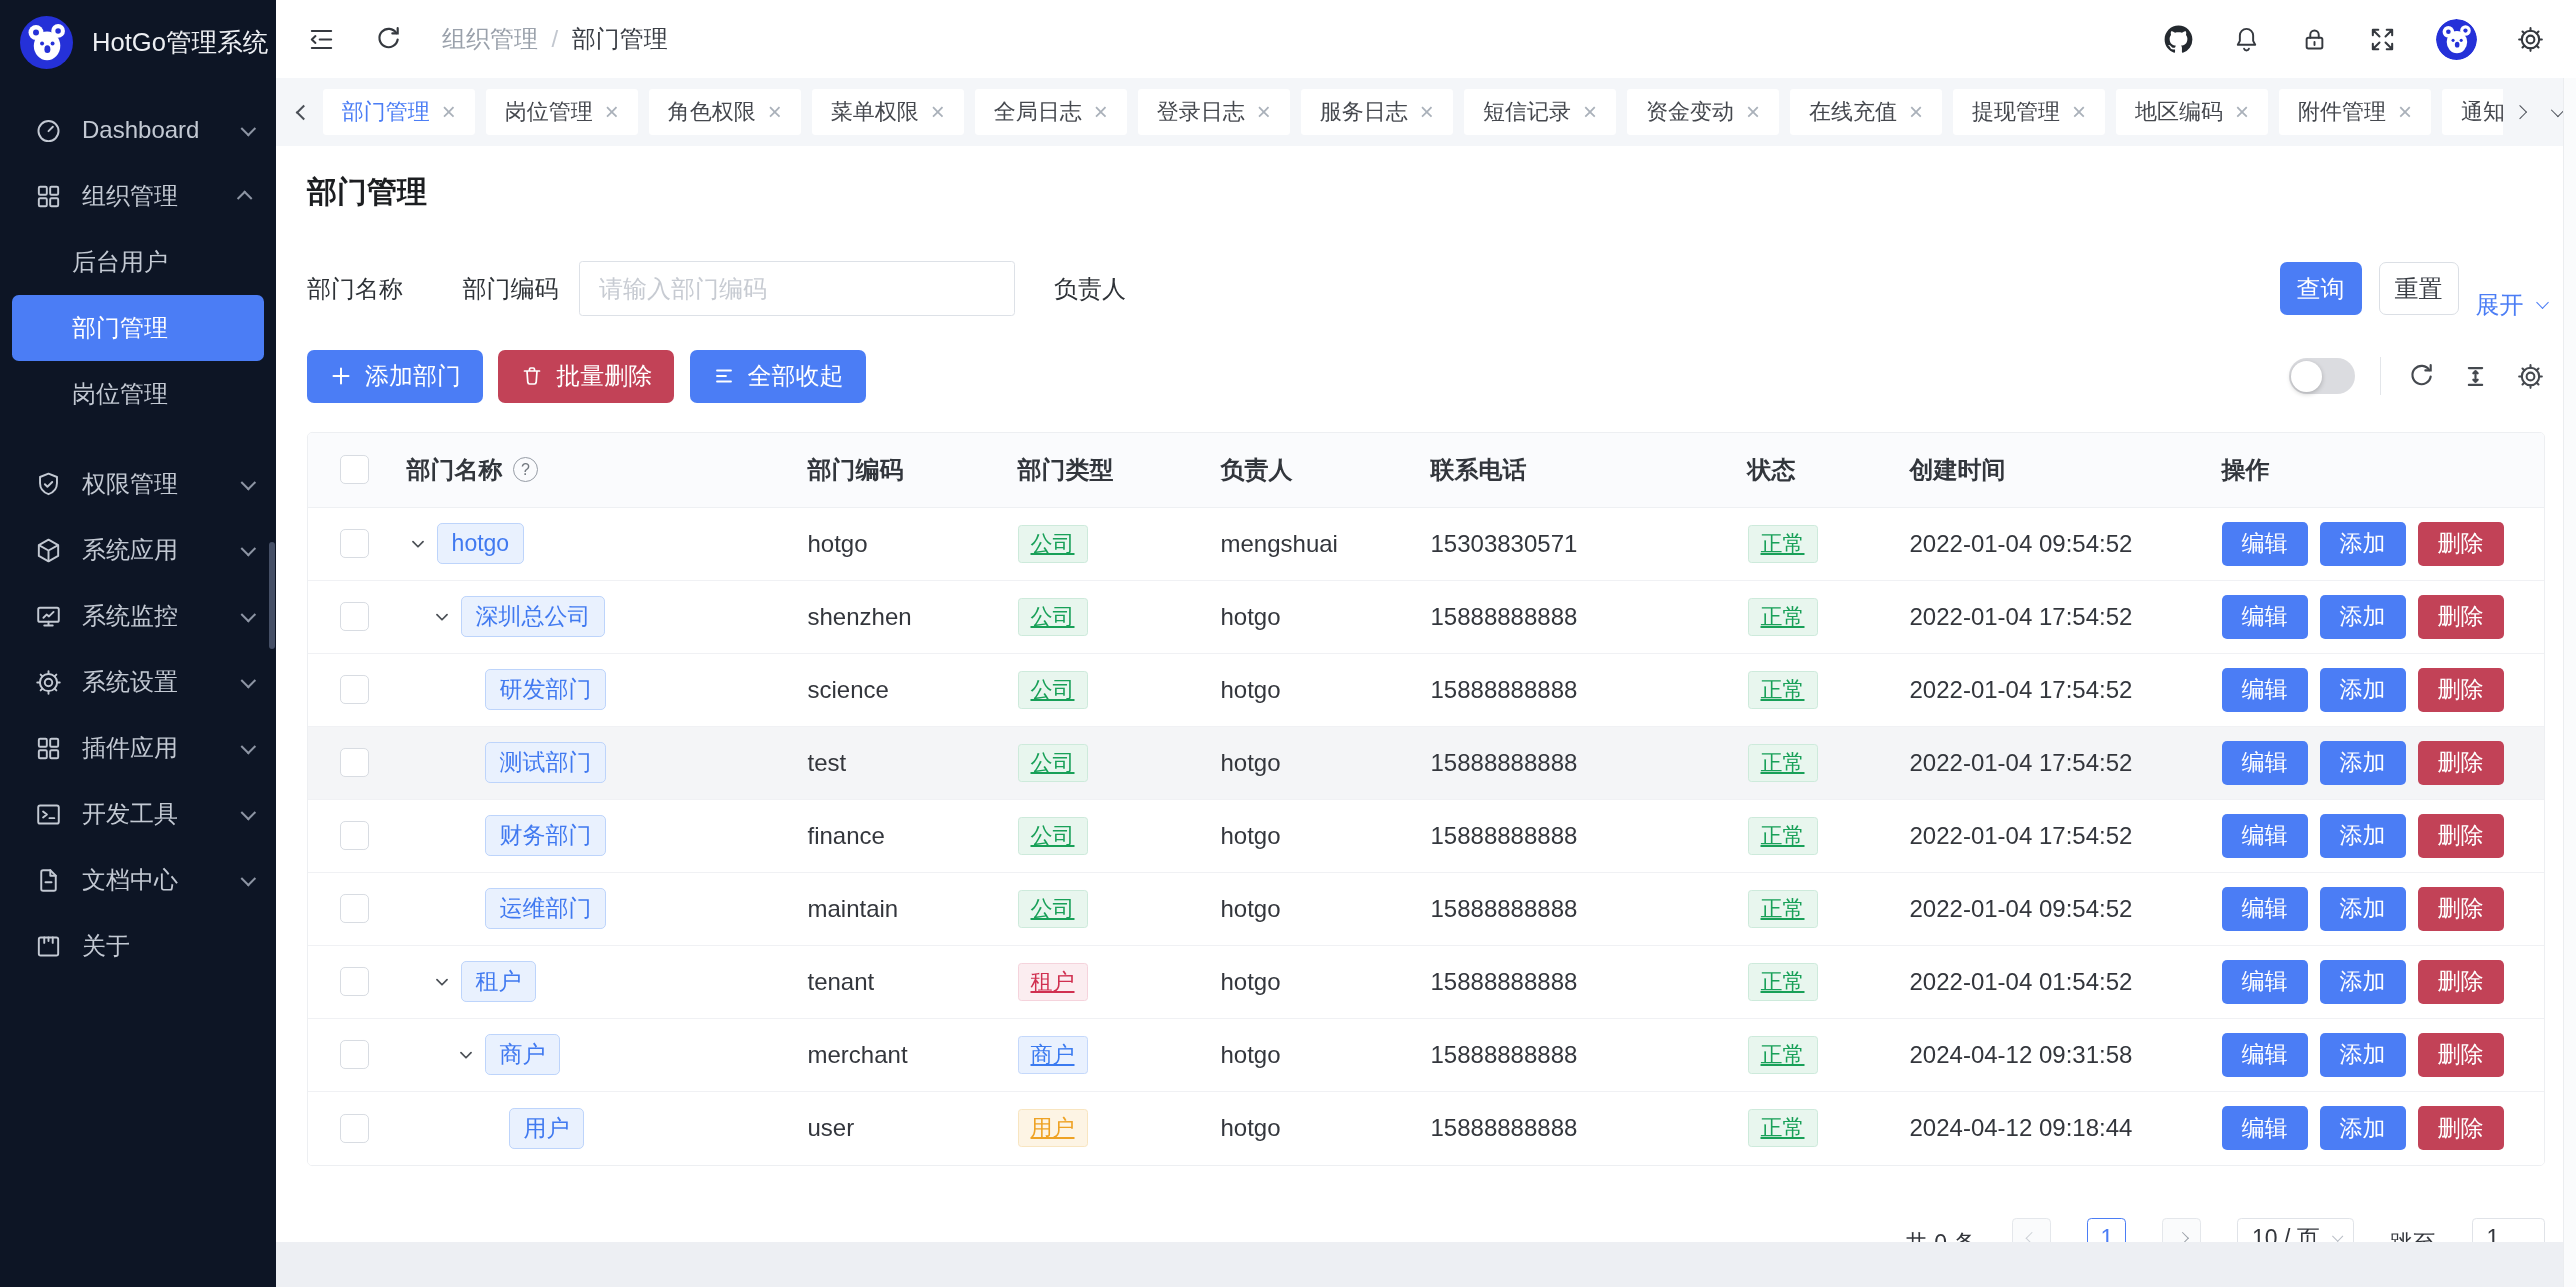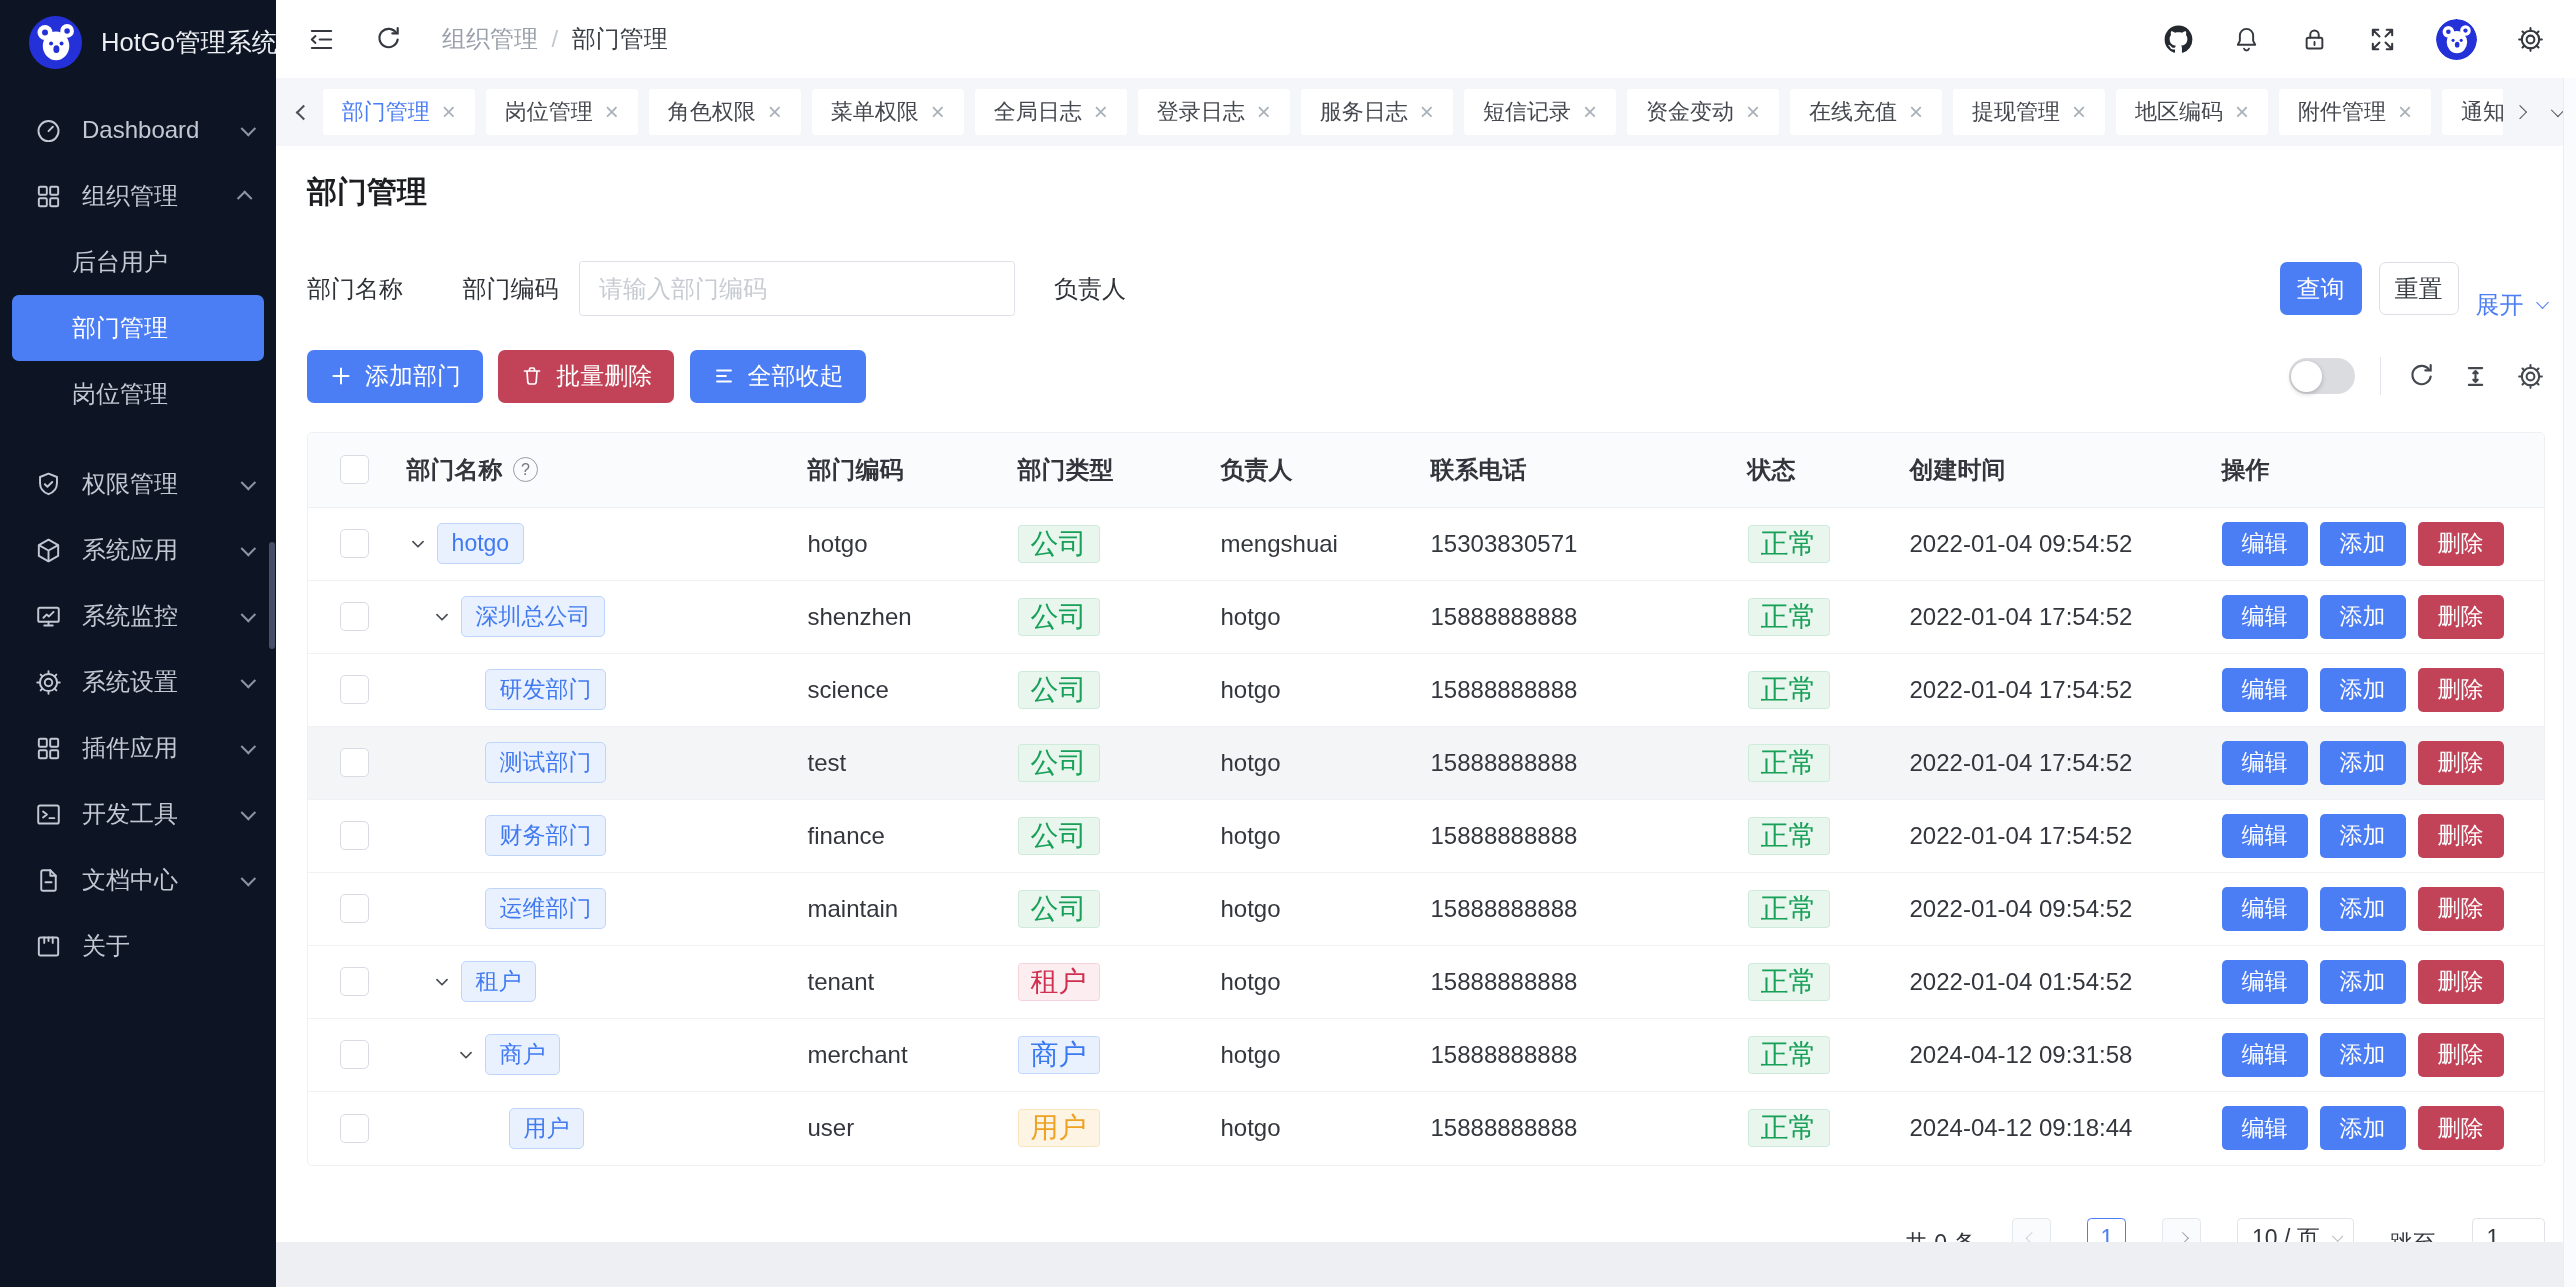--- a/index.html
+++ b/index.html
@@ -5,21 +5,21 @@
   * { box-sizing: border-box; margin: 0; padding: 0; }
   html,body { width: 2576px; height: 1287px; overflow: hidden; }
   body {
     font-family: "Liberation Sans", "DejaVu Sans", sans-serif;
     font-size: 24px; color: #33363c; background: #edeff3;
   }
   .app { display: flex; width: 100%; height: 100%; }
 
   
   .sidebar { width: 276px; flex-shrink: 0; background: #0d1525; position: relative; }
-  .logo-row { height: 85px; display: flex; align-items: center; padding-left: 29px; gap: 19px; }
+  .logo-row { height: 85px; display: flex; align-items: center; padding-left: 20px; gap: 19px; }
   .logo-badge { width: 53px; height: 53px; flex-shrink: 0; }
   .logo-title { color: #edeff3; font-size: 25.6px; white-space: nowrap; }
   .menu { padding-top: 12px; }
   .menu-item { height: 66px; display: flex; align-items: center; padding: 0 24px 0 34px;
     color: #c3c9d3; cursor: pointer; }
   .mi-icon { width: 29px; height: 29px; margin-right: 19px; display: flex; color: #c3c9d3; }
   .mi-icon svg { width: 100%; height: 100%; }
   .mi-label { flex: 1; font-size: 24px; white-space: nowrap; }
   .chev { display: inline-block; width: 11px; height: 11px;
     border-right: 2.1px solid currentColor; border-bottom: 2.1px solid currentColor; }
@@ -119,22 +119,22 @@
     margin-left: 10.2px; display: inline-flex; align-items: center; justify-content: center;
     color: #72787f; font-size: 16px; font-weight: 400; cursor: pointer; flex-shrink: 0; }
   .help-circle::before { content: "?"; }
   .indent { display: inline-block; height: 0.9px; }
   .expander { width: 22px; height: 22px; margin-right: 8.5px; display: inline-flex; flex-shrink: 0; cursor: pointer; }
   .expander.ph { cursor: default; }
   .expander svg { width: 100%; height: 100%; }
   .name-tag { height: 41px; padding: 0 13.6px; display: inline-flex; align-items: center;
     background: #e9f1fe; border: 0.9px solid #bdd4fb; border-radius: 5.1px; color: #4079f0;
     font-size: 23px; cursor: pointer; white-space: nowrap; }
-  .tag { height: 38px; padding: 0 12px; border-radius: 3.4px; font-size: 28px;
-    display: inline-flex; align-items: center; white-space: nowrap; }
+  .tag { height: 38px; padding: 0 12px; border-radius: 3.4px; font-size: 22px;
+    display: inline-flex; align-items: center; white-space: nowrap; text-decoration: underline; }
   .tag-green  { color: #18a058; background: #e8f6ee; border: 0.9px solid #cdeadb; }
   .tag-red    { color: #d03050; background: #fbedf0; border: 0.9px solid #f5d3dc; }
   .tag-blue   { color: #3a7af0; background: #e9f1fe; border: 0.9px solid #c4d8fb; }
   .tag-orange { color: #eea224; background: #fdf4e4; border: 0.9px solid #f8e5c0; }
   .action-btn { width: 86px; height: 44px; border-radius: 5.1px; font-size: 23px; color: #fff;
     border: none; margin-right: 12px; cursor: pointer; font-family: inherit; }
   .ab-blue { background: #4b7df5; }
   .ab-red  { background: #c24257; }
 
   

